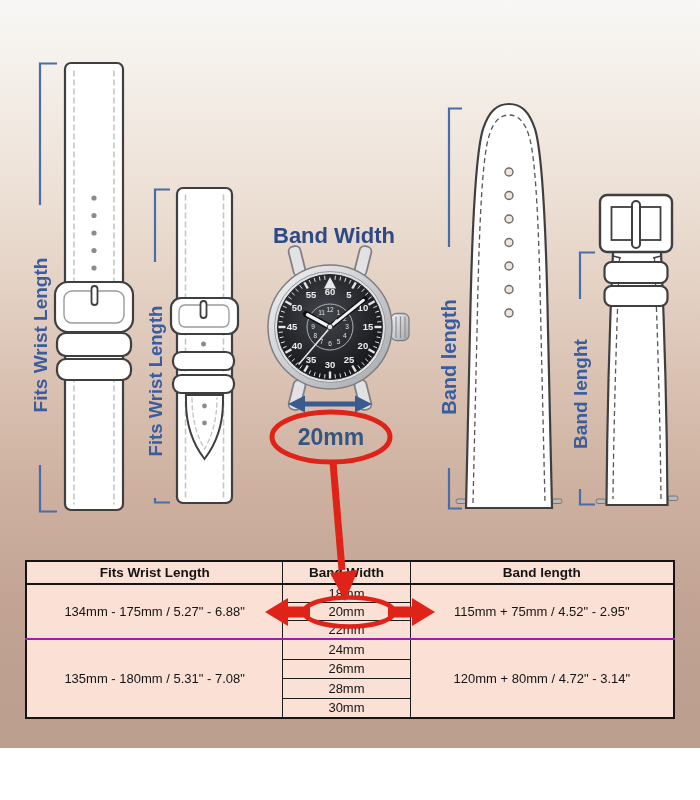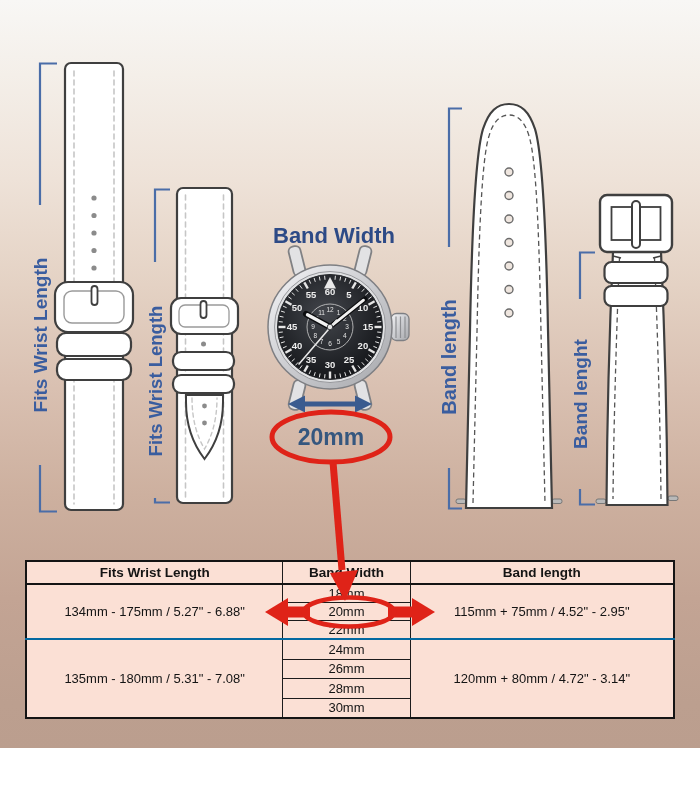--- a/index.html
+++ b/index.html
@@ -9,21 +9,21 @@
       background:linear-gradient(180deg,#f8f7f5 0%,#f4efe9 10%,#eee2d8 24%,#e4d2c4 38%,
       #d9c0b1 52%,#cdb09f 66%,#c3a494 80%,#bc9f8f 94%,#bb9e8e 100%);}
   .size-table{position:absolute;left:25px;top:560px;width:650px;border-collapse:collapse;
       table-layout:fixed;background:#fbe0d5;border:2px solid #141414;}
   .size-table th,.size-table td{border:1px solid #1c1c1c;text-align:center;vertical-align:middle;
       color:#141414;background:#fbe0d5;padding:0;}
   .size-table th{font-size:13.5px;font-weight:700;height:21px;}
   .size-table td{font-size:13px;font-weight:400;}
   .g1 td{height:17px;text-align:center;}
   .g2 td{height:18.5px;}
-  .sep td{border-top:2px solid #0369a1;}
+  .sep td{border-top:2px solid #a21caf;}
   .size-table thead th{border-bottom:2px solid #141414;}
   .overlay{position:absolute;left:0;top:0;z-index:3;pointer-events:none;}
   svg text{font-family:"Liberation Sans",sans-serif;}
 </style>
 </head>
 <body>
 
 <div class="stage">
   <div class="bg"></div>
 

